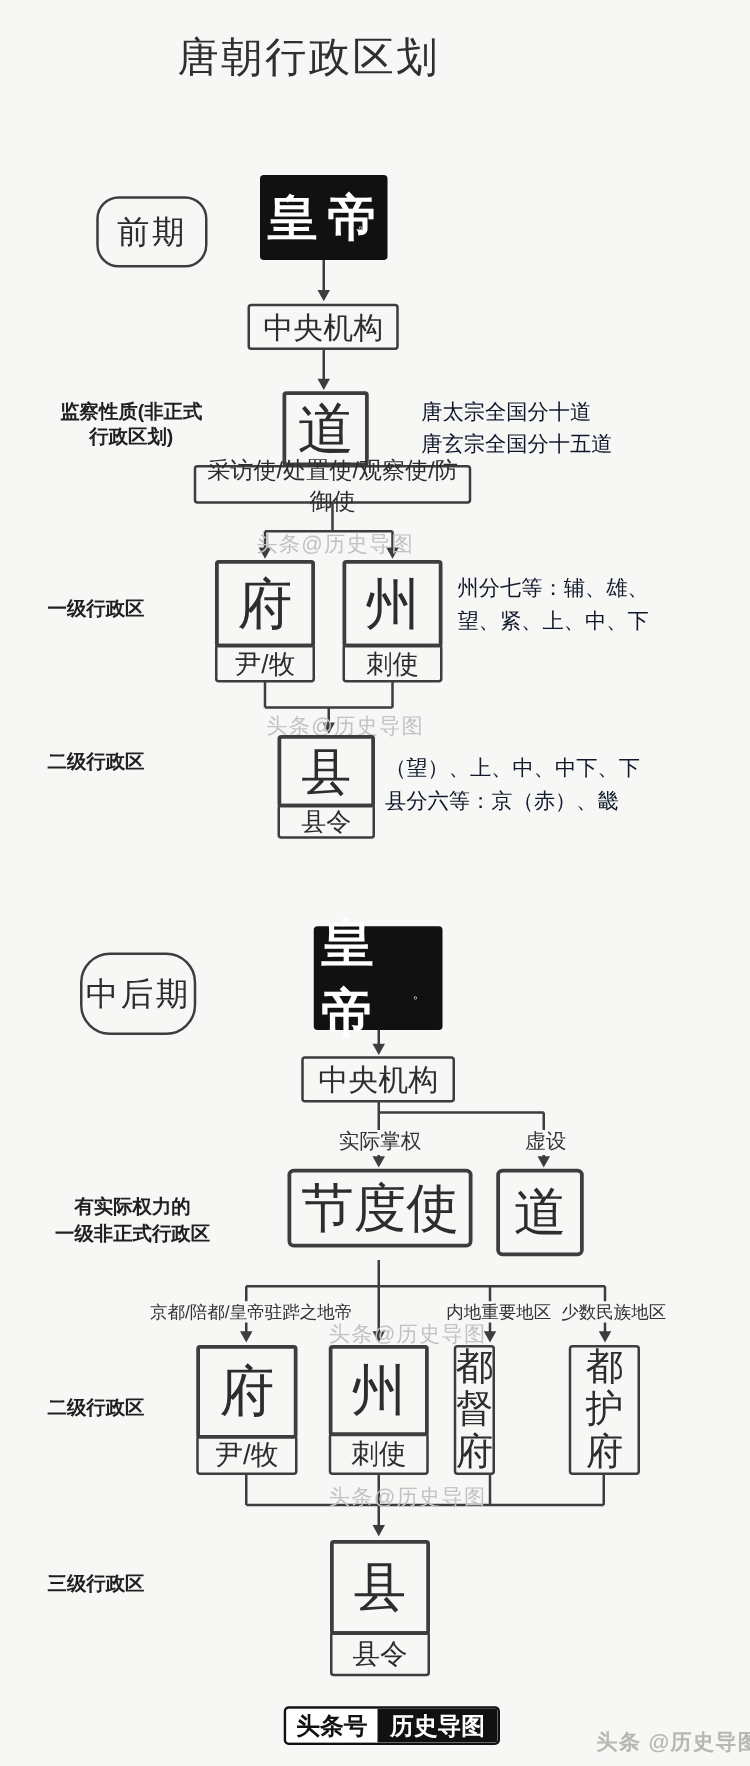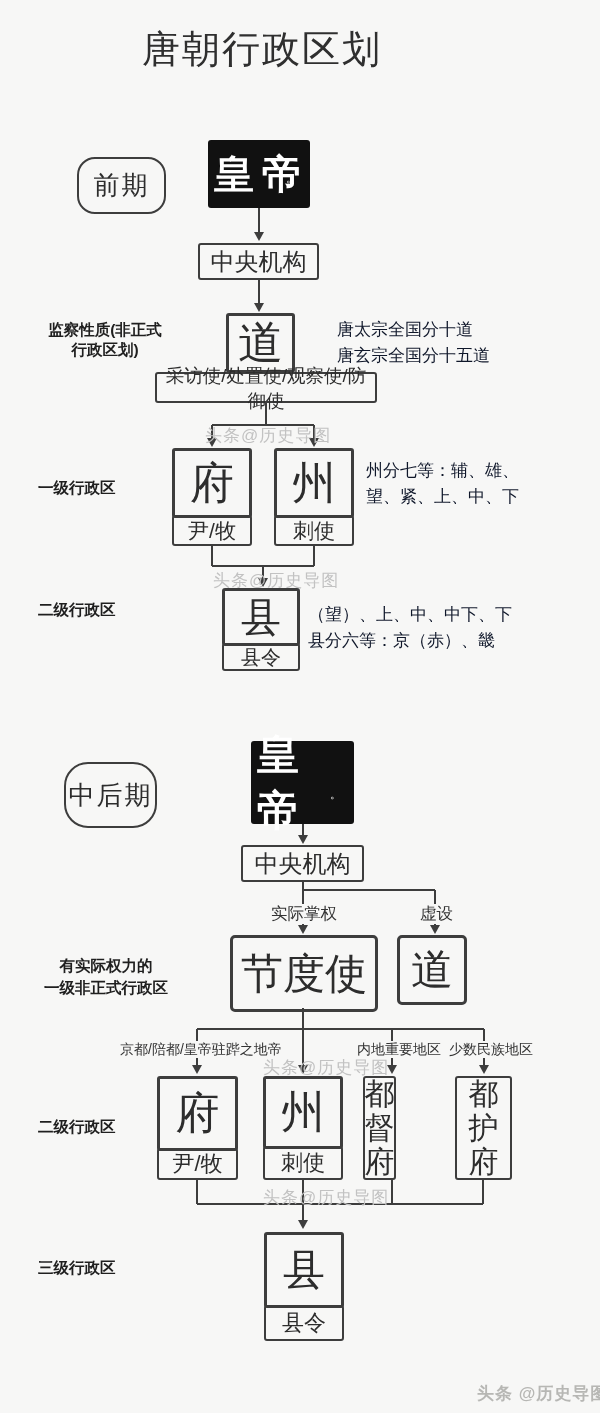--- a/index.html
+++ b/index.html
@@ -22,21 +22,21 @@
     font-family:Liberation Mono, monospace;
     font-weight:700;
   }
   .black-box .mark{position:absolute;right:5px;bottom:22px;font-size:11px;color:#eee;font-weight:400;}
   .pill{
     position:absolute;border:2.5px solid #3d3d3d;border-radius:18px;
     display:flex;align-items:center;justify-content:center;
     box-sizing:border-box;font-size:26px;letter-spacing:2px;margin-left:47px;
   }
   .title{
-    position:absolute;font-size:38px;letter-spacing:2px;font-weight:500;color:#2f2f2f;
+    position:absolute;font-size:33px;letter-spacing:2px;font-weight:500;color:#2f2f2f;
     white-space:nowrap;
   }
   .side-label{
     position:absolute;font-weight:700;font-size:15.5px;color:#1f1f1f;
     text-align:center;line-height:1.3;white-space:nowrap;
   }
   .note{
     position:absolute;font-size:17px;color:#0f172a;line-height:1.5;white-space:nowrap;
   }
   .wm{
@@ -166,21 +166,21 @@
   <div class="box" style="left:241px;top:845px;width:123px;height:37px;font-size:24px;">中央机构</div>
 
   <div class="mid-label" style="left:268px;top:904px;">实际掌权</div>
   <div class="mid-label" style="left:417px;top:904px;">虚设</div>
 
   <div class="side-label" style="left:30px;top:955px;width:152px;line-height:1.45;">
     <div>有实际权力的</div>
     <div>一级非正式行政区</div>
   </div>
 
-  <div class="box thick" style="left:230px;top:935px;width:148px;height:77px;font-size:42px;border-radius:5px;">节度使</div>
+  <div class="box thick" style="left:230px;top:935px;width:148px;height:63px;font-size:42px;border-radius:5px;">节度使</div>
 
   <div class="box thick" style="left:397px;top:935px;width:70px;height:70px;font-size:42px;border-radius:5px;">道</div>
 
   <div class="branch-label" style="left:118px;top:1041px;">京都/陪都/皇帝驻跸之地帝</div>
   <div class="branch-label" style="left:355px;top:1041px;">内地重要地区</div>
   <div class="branch-label" style="left:447px;top:1041px;">少数民族地区</div>
 
   <div class="wm" style="left:263px;top:1056px;">头条@历史导图</div>
 
   <div class="side-label" style="left:38px;top:1117px;">二级行政区</div>
@@ -195,16 +195,20 @@
 
   <div class="box vtext" style="left:455px;top:1076px;width:57px;height:104px;font-size:30px;">都护府</div>
 
   <div class="wm" style="left:263px;top:1186px;">头条@历史导图</div>
 
   <div class="side-label" style="left:38px;top:1258px;">三级行政区</div>
 
   <div class="box thick" style="left:264px;top:1232px;width:80px;height:76px;font-size:42px;">县</div>
   <div class="box" style="left:264px;top:1305px;width:80px;height:36px;font-size:22px;">县令</div>
 
+  <div class="footer-badge" style="left:227px;top:1365px;height:31px;">
+    <div class="fb-left">头条号</div>
+    <div class="fb-right">历史导图</div>
+  </div>
 
   <div class="corner-wm" style="left:477px;top:1382px;">头条 @历史导图</div>
 
 </div>
 
 </body></html>

